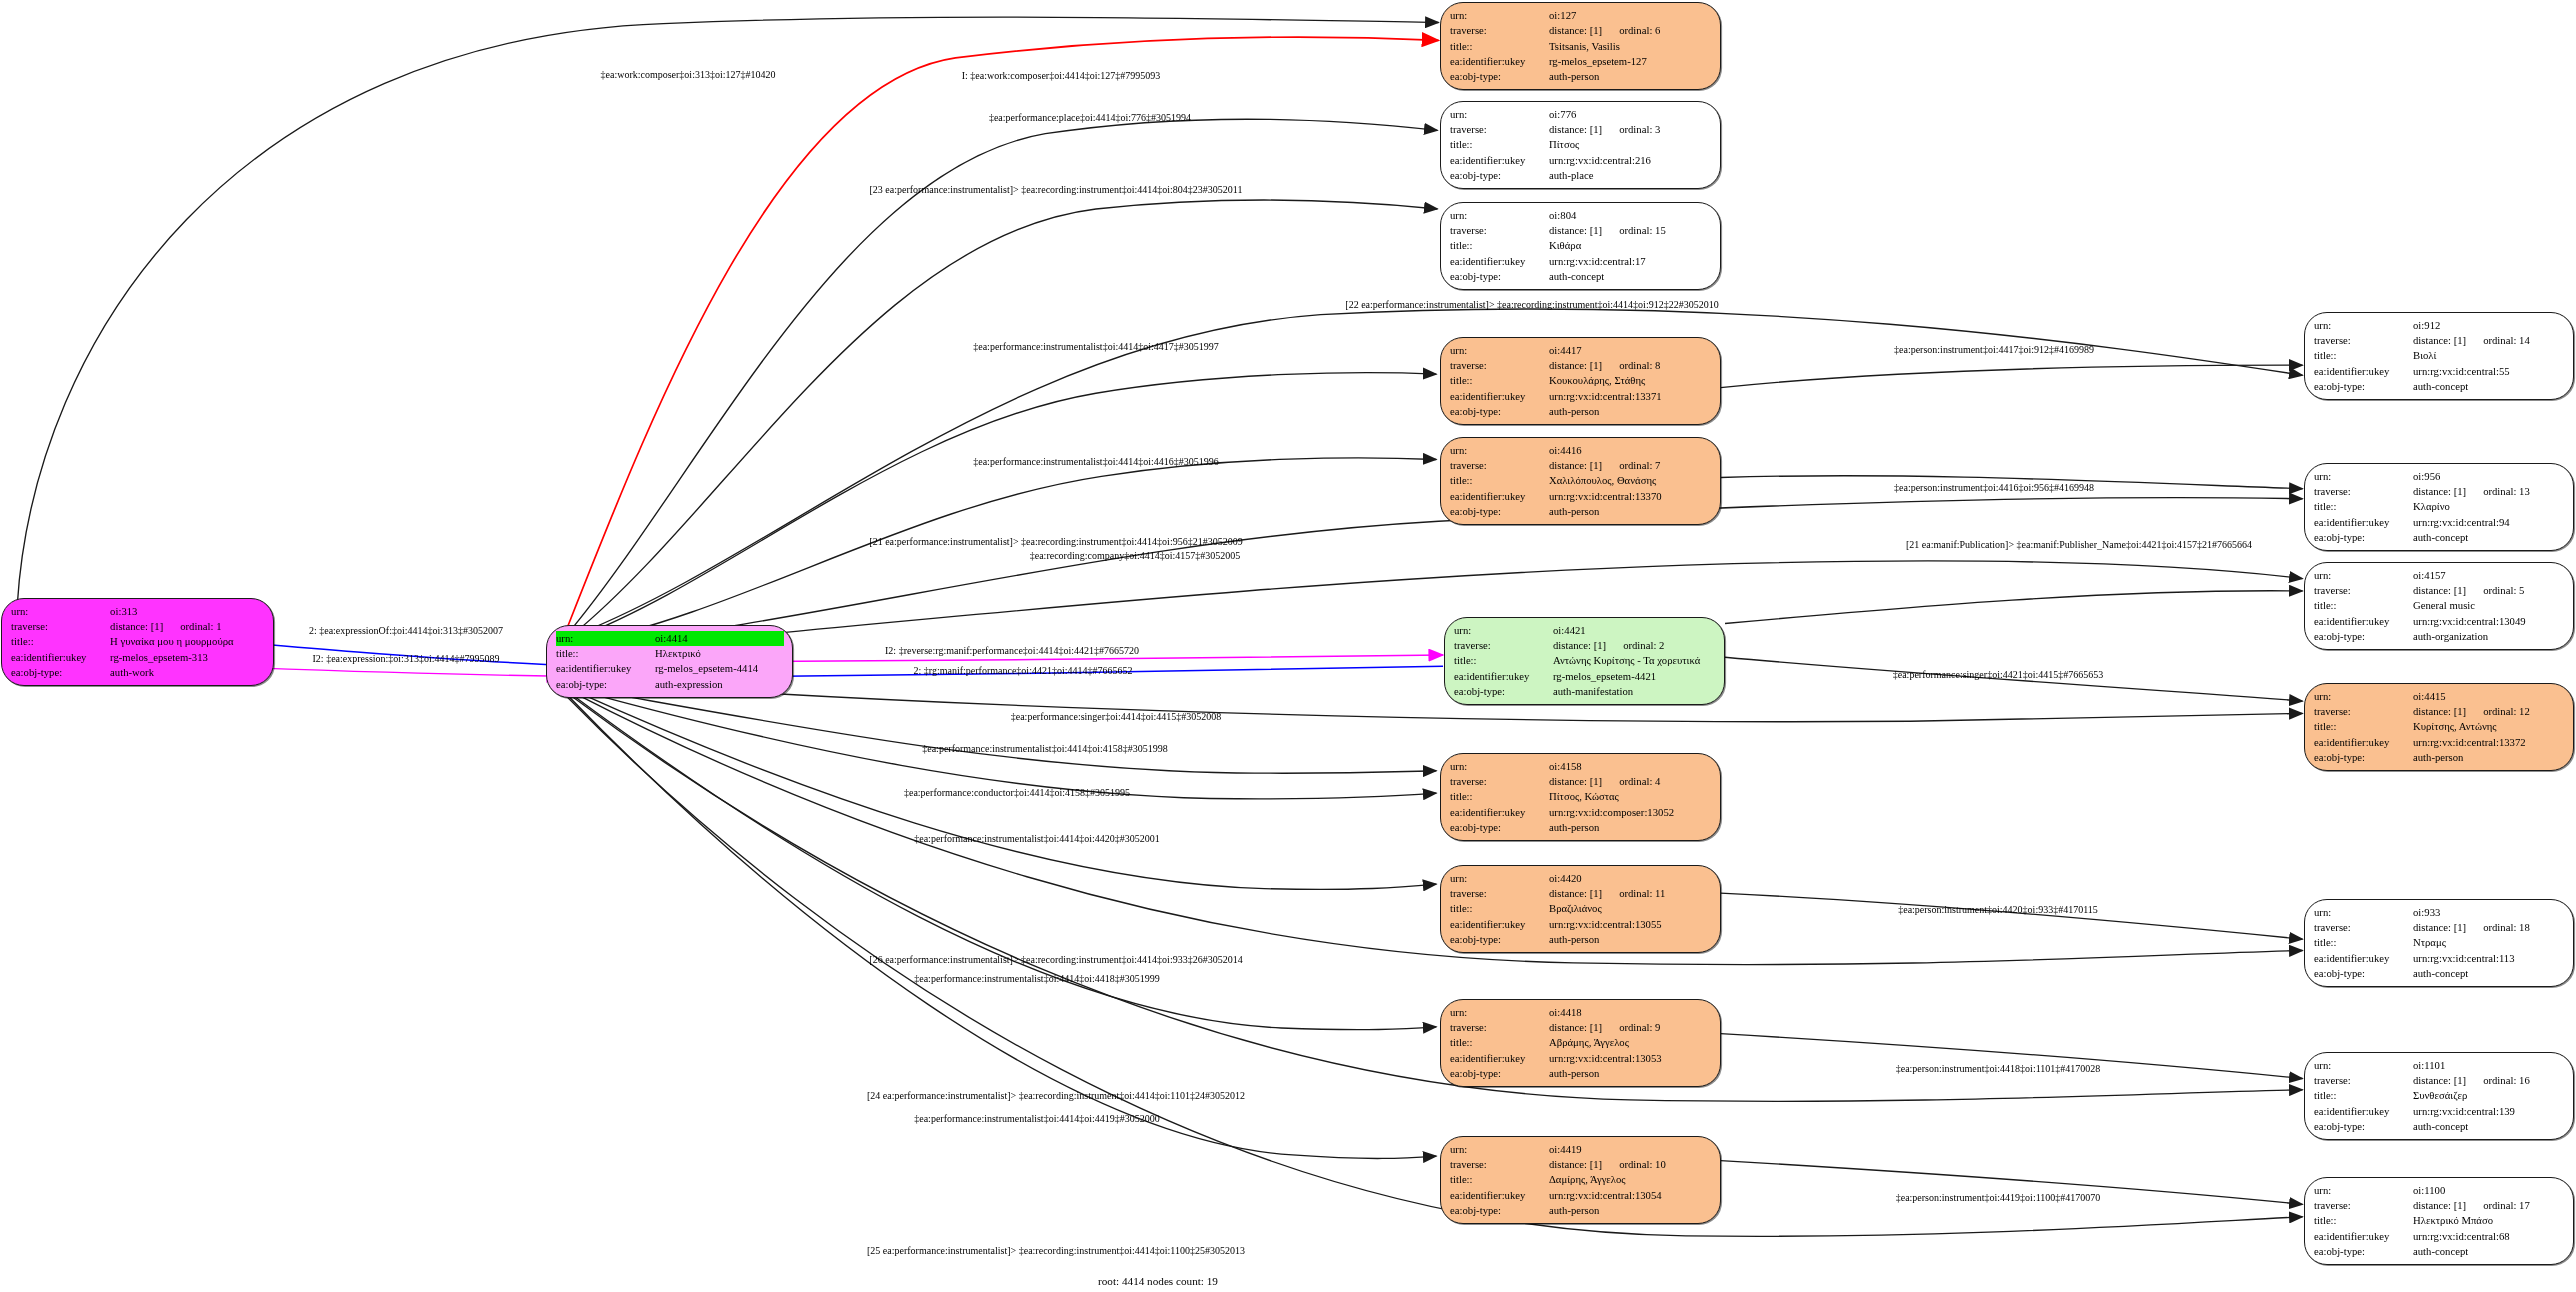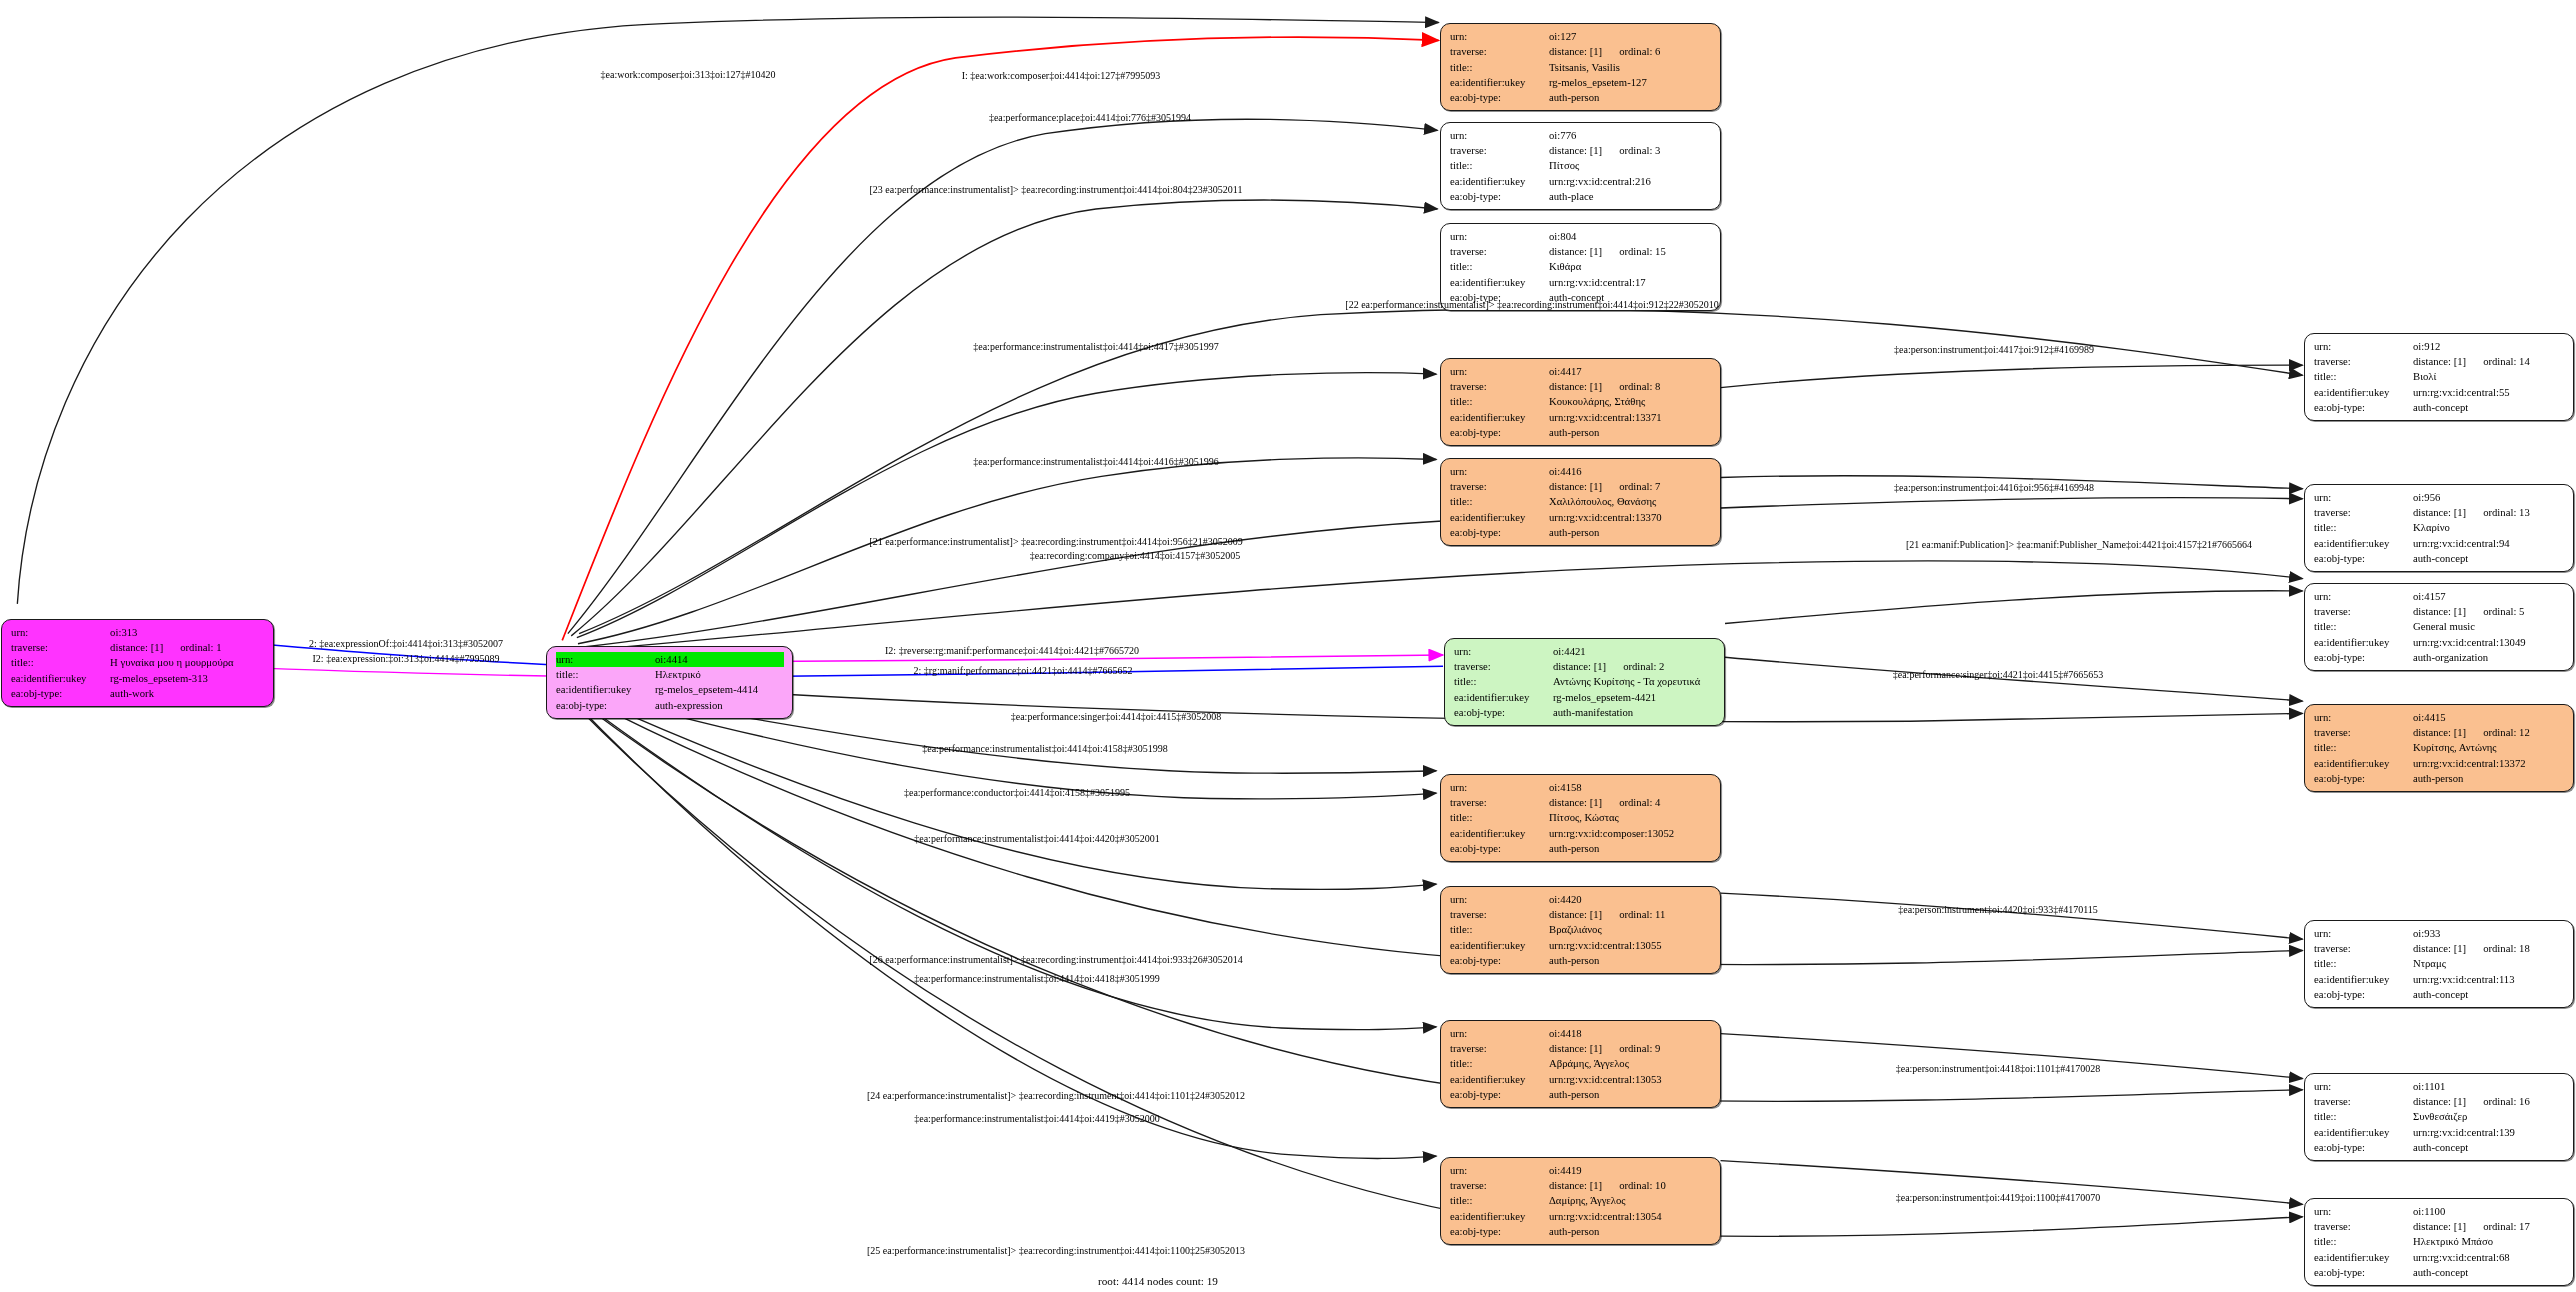--- a/index.html
+++ b/index.html
@@ -6,29 +6,28 @@
   body{
     font-family:"Liberation Serif", serif;
     width:2576px;height:1292px;position:relative;overflow:hidden;
   }
   #stage{position:absolute;left:0;top:0;width:2576px;height:1292px;}
   svg#edges{position:absolute;left:0;top:0;width:2576px;height:1292px;pointer-events:none;}
 
   .node{
     position:absolute;
     border:1.4px solid #1a1a1a;
-    border-radius:10px;
+    border-radius:23px;
     box-sizing:border-box;
     padding:5px 7.9px 5px 9px;
     background:#ffffff;
     box-shadow:1.1px 1.1px 0 rgba(0,0,0,.45);
     font-size:10.7px;
     line-height:1.42;
     color:#000;
-    margin-top:21px;
   }
   .node .row{display:flex;white-space:nowrap;}
   .node .k{width:99px;flex:0 0 99px;}
   .node .v{flex:1 1 auto;}
   .node .v .ord{margin-left:17px;}
   .node.person,.node.orange{background:#fac090;}
   .node.magenta{background:#ff33ff;}
   .node.pinkhl{background:#fba6f9;}
   .node.lightgreen{background:#cdf5c2;}
   .node.pinkhl .row.head .k,.node.pinkhl .row.head .v{background:#00e800;}
@@ -566,21 +565,21 @@
   <div class="elabel" style="left:1090px;top:112px;">‡ea:performance:place‡oi:4414‡oi:776‡#3051994</div>
   <div class="elabel" style="left:1056px;top:184px;">[23 ea:performance:instrumentalist]&gt; ‡ea:recording:instrument‡oi:4414‡oi:804‡23#3052011</div>
   <div class="elabel" style="left:1532px;top:299px;">[22 ea:performance:instrumentalist]&gt; ‡ea:recording:instrument‡oi:4414‡oi:912‡22#3052010</div>
   <div class="elabel" style="left:1096px;top:341px;">‡ea:performance:instrumentalist‡oi:4414‡oi:4417‡#3051997</div>
   <div class="elabel" style="left:1994px;top:344px;">‡ea:person:instrument‡oi:4417‡oi:912‡#4169989</div>
   <div class="elabel" style="left:1096px;top:456px;">‡ea:performance:instrumentalist‡oi:4414‡oi:4416‡#3051996</div>
   <div class="elabel" style="left:1994px;top:482px;">‡ea:person:instrument‡oi:4416‡oi:956‡#4169948</div>
   <div class="elabel" style="left:1056px;top:536px;">[21 ea:performance:instrumentalist]&gt; ‡ea:recording:instrument‡oi:4414‡oi:956‡21#3052009</div>
   <div class="elabel" style="left:1135px;top:550px;">‡ea:recording:company‡oi:4414‡oi:4157‡#3052005</div>
   <div class="elabel" style="left:2079px;top:539px;">[21 ea:manif:Publication]&gt; ‡ea:manif:Publisher_Name‡oi:4421‡oi:4157‡21#7665664</div>
-  <div class="elabel" style="left:406px;top:638px;">2: ‡ea:expressionOf:‡oi:4414‡oi:313‡#3052007</div>
+  <div class="elabel" style="left:406px;top:625px;">2: ‡ea:expressionOf:‡oi:4414‡oi:313‡#3052007</div>
   <div class="elabel" style="left:406px;top:653px;">I2: ‡ea:expression:‡oi:313‡oi:4414‡#7995089</div>
   <div class="elabel" style="left:1012px;top:645px;">I2: ‡reverse:rg:manif:performance‡oi:4414‡oi:4421‡#7665720</div>
   <div class="elabel" style="left:1023px;top:665px;">2: ‡rg:manif:performance‡oi:4421‡oi:4414‡#7665652</div>
   <div class="elabel" style="left:1998px;top:669px;">‡ea:performance:singer‡oi:4421‡oi:4415‡#7665653</div>
   <div class="elabel" style="left:1116px;top:711px;">‡ea:performance:singer‡oi:4414‡oi:4415‡#3052008</div>
   <div class="elabel" style="left:1045px;top:743px;">‡ea:performance:instrumentalist‡oi:4414‡oi:4158‡#3051998</div>
   <div class="elabel" style="left:1017px;top:787px;">‡ea:performance:conductor‡oi:4414‡oi:4158‡#3051995</div>
   <div class="elabel" style="left:1037px;top:833px;">‡ea:performance:instrumentalist‡oi:4414‡oi:4420‡#3052001</div>
   <div class="elabel" style="left:1998px;top:904px;">‡ea:person:instrument‡oi:4420‡oi:933‡#4170115</div>
   <div class="elabel" style="left:1056px;top:954px;">[26 ea:performance:instrumentalist]&gt; ‡ea:recording:instrument‡oi:4414‡oi:933‡26#3052014</div>

